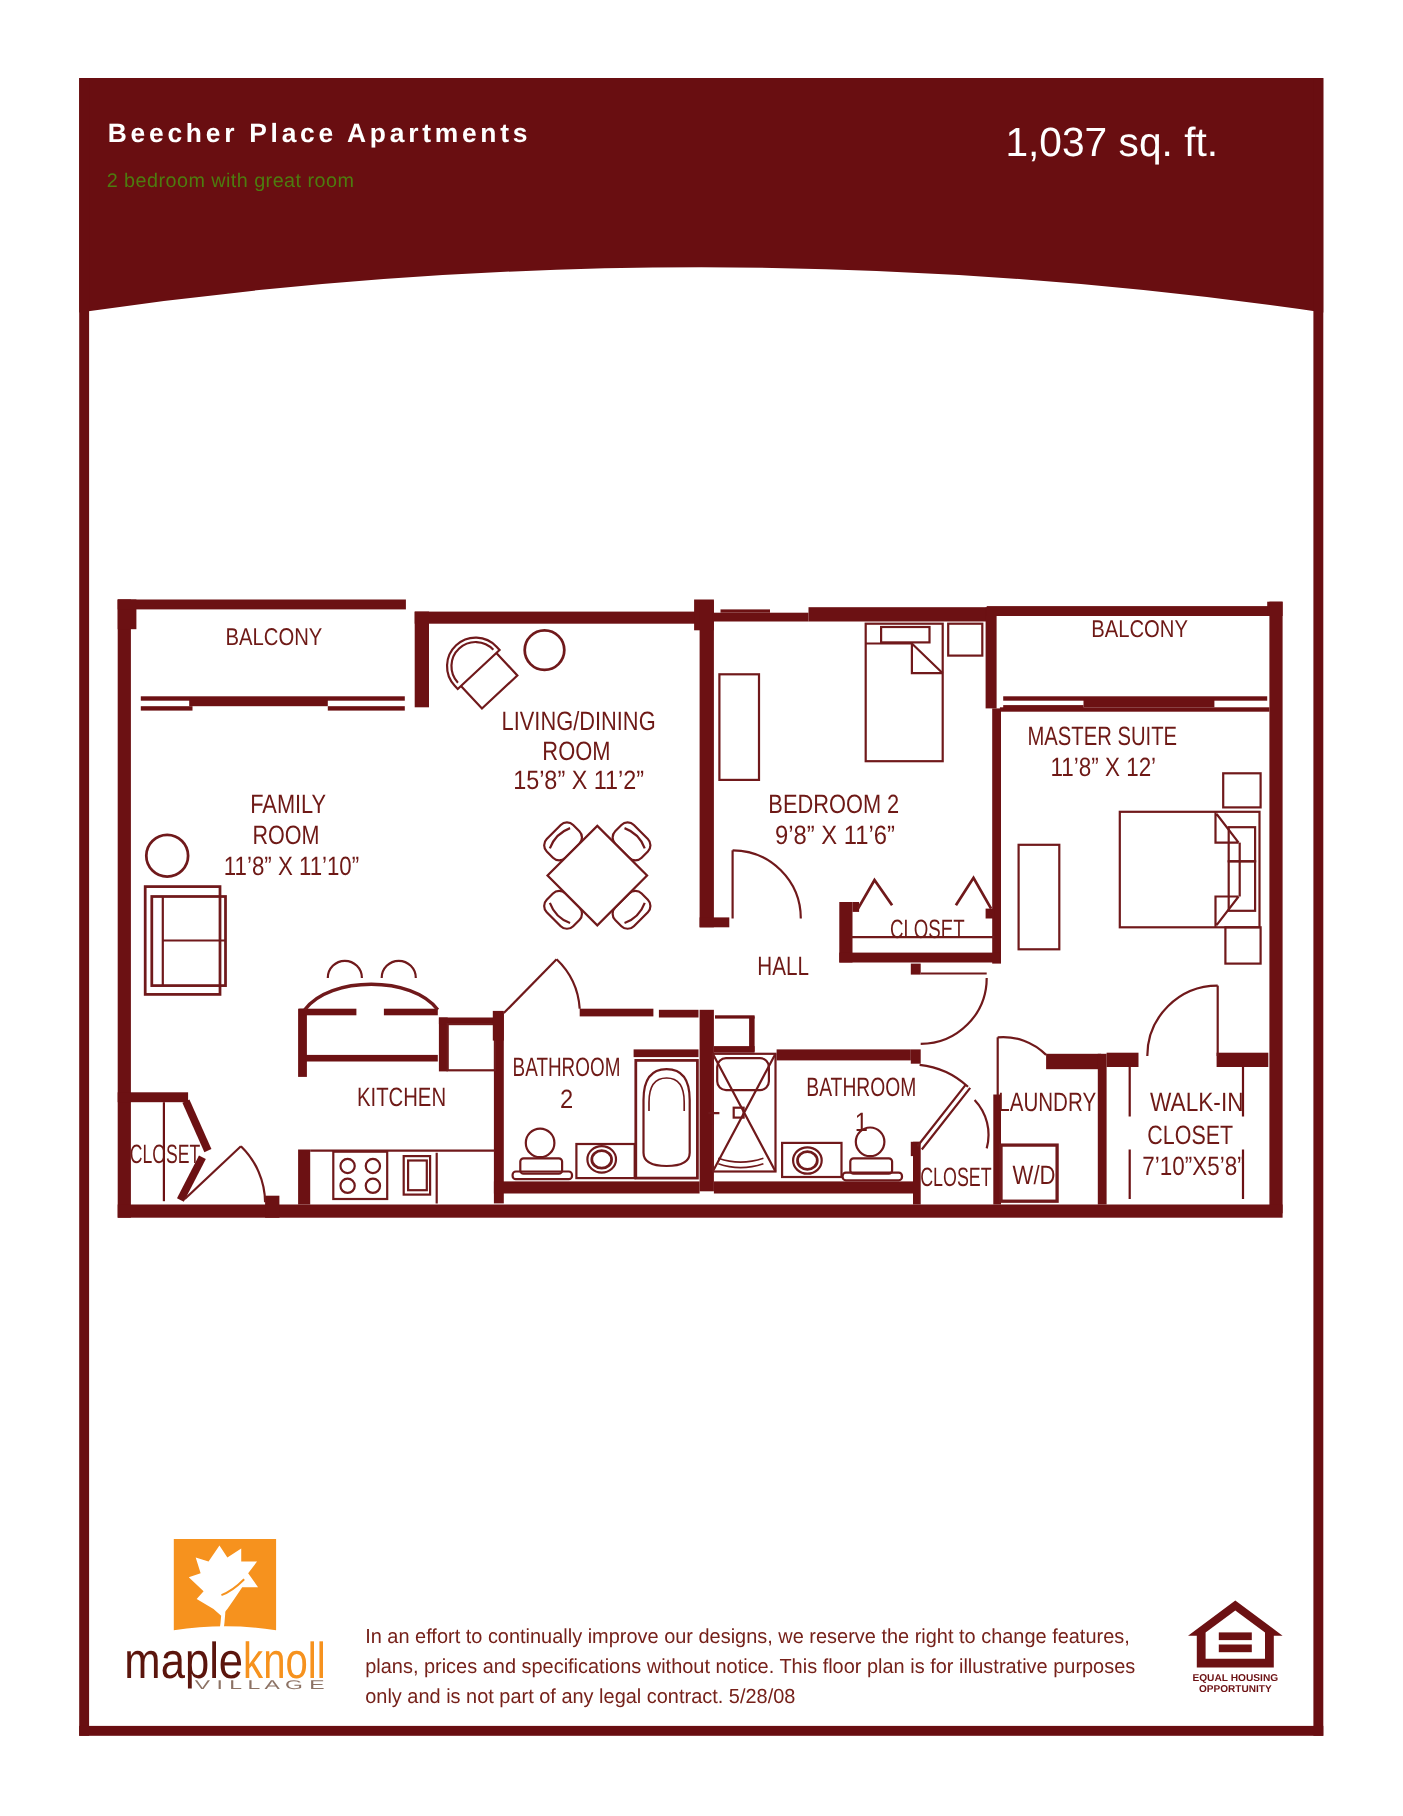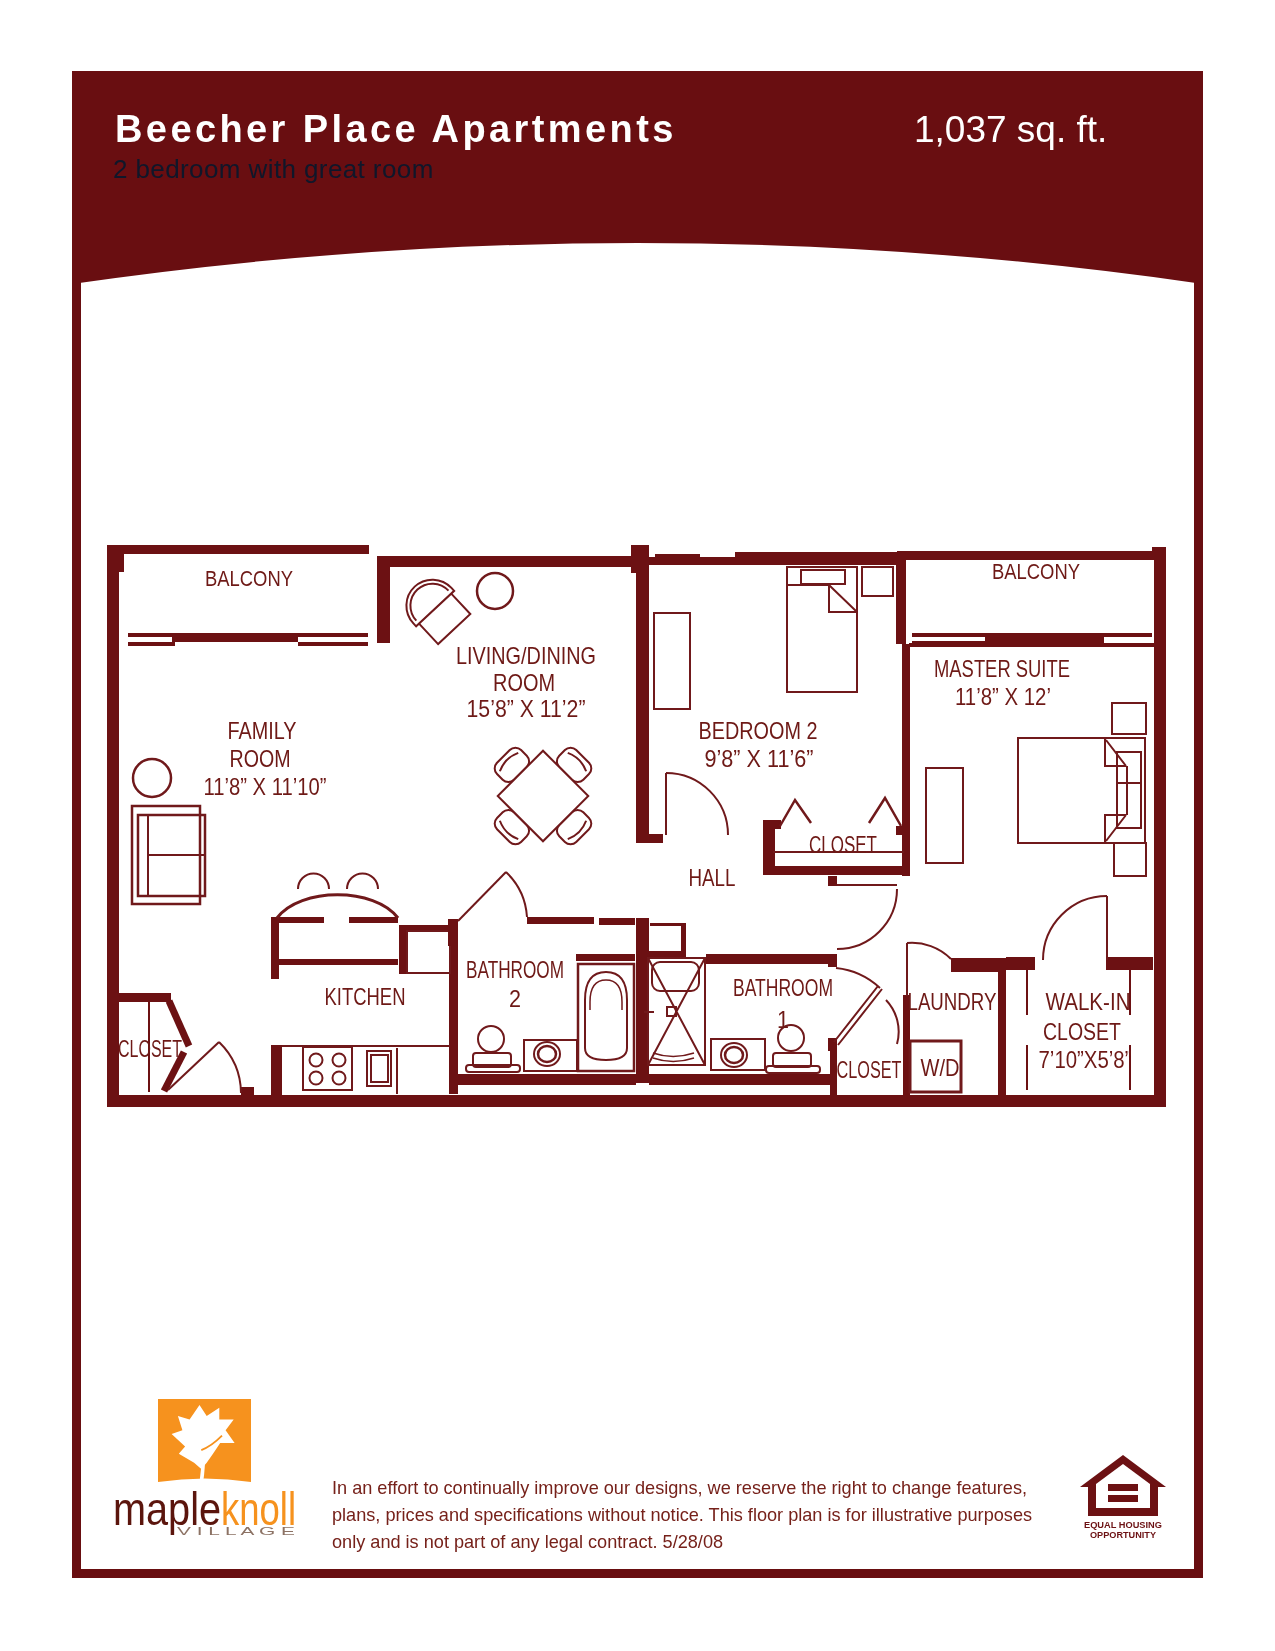--- a/index.html
+++ b/index.html
@@ -13,25 +13,25 @@
 
   <path d="M72,71 H1203 V284 Q637.5,202 72,284 Z" fill="#690E11"></path>
 
   <rect x="72" y="71" width="9" height="1507" fill="#690E11"></rect>
 
   <rect x="1194" y="71" width="9" height="1507" fill="#690E11"></rect>
 
   <rect x="72" y="1569" width="1131" height="9" fill="#690E11"></rect>
 </svg>
 
-<div class="abs" style="left:115px;top:108px;color:#fff;font-size:38px;font-weight:bold;letter-spacing:3.4px;white-space:nowrap;">Beecher Place Apartments</div>
+<div class="abs" style="left:98px;top:108px;color:#fff;font-size:24px;font-weight:bold;letter-spacing:3.4px;white-space:nowrap;">Beecher Place Apartments</div>
 
 <div class="abs" style="left:914px;top:109px;width:250px;color:#fff;font-size:37px;white-space:nowrap;">1,037&nbsp;sq.&nbsp;ft.</div>
 
-<div class="abs" style="left:113px;top:154px;color:#0f172a;font-size:26px;letter-spacing:0.4px;white-space:nowrap;">2 bedroom with great room</div>
+<div class="abs" style="left:97px;top:154px;color:#4d7c0f;font-size:18px;letter-spacing:0.4px;white-space:nowrap;">2 bedroom with great room</div>
 
 <svg class="abs" style="left:0;top:0" width="1275" height="1651" viewBox="0 0 1275 1651">
 <g fill="#6C1113" stroke="none">
 
   <rect x="107" y="545" width="12" height="562"></rect>
 
   <rect x="107" y="545" width="17" height="27"></rect>
 
   <rect x="107" y="545" width="262" height="9"></rect>
 

